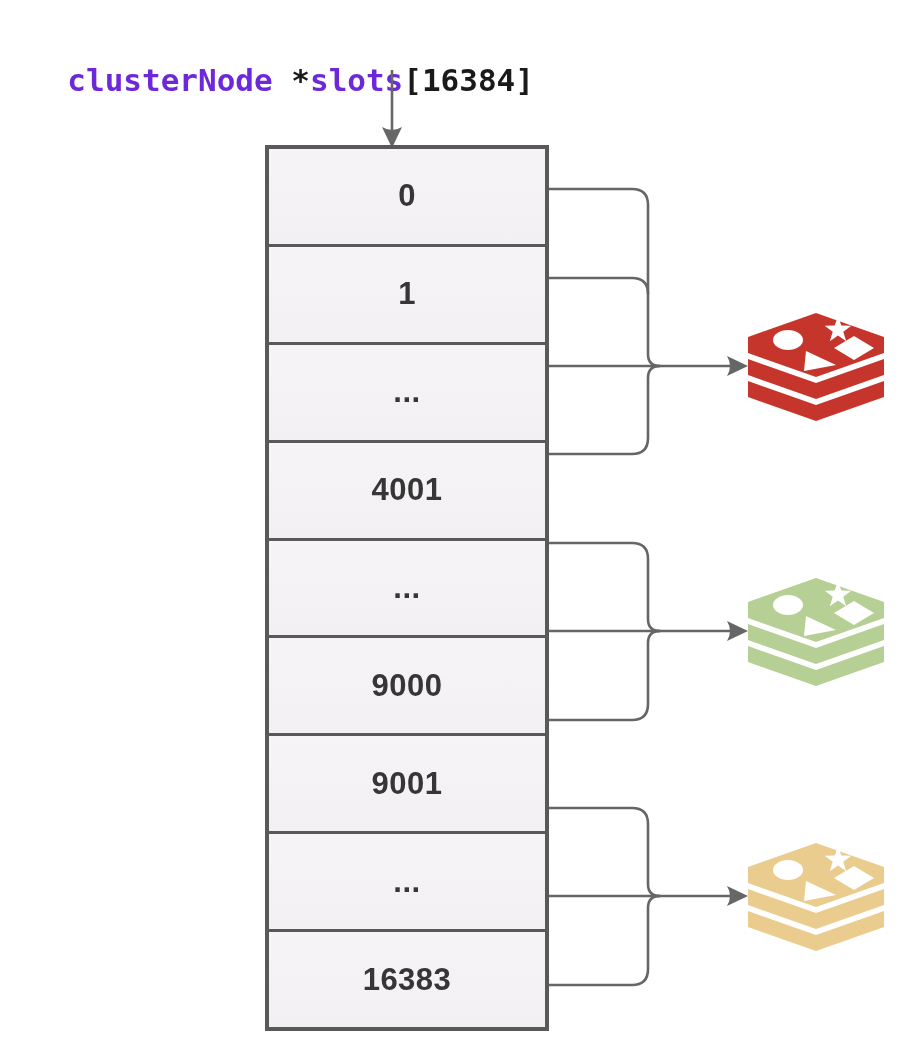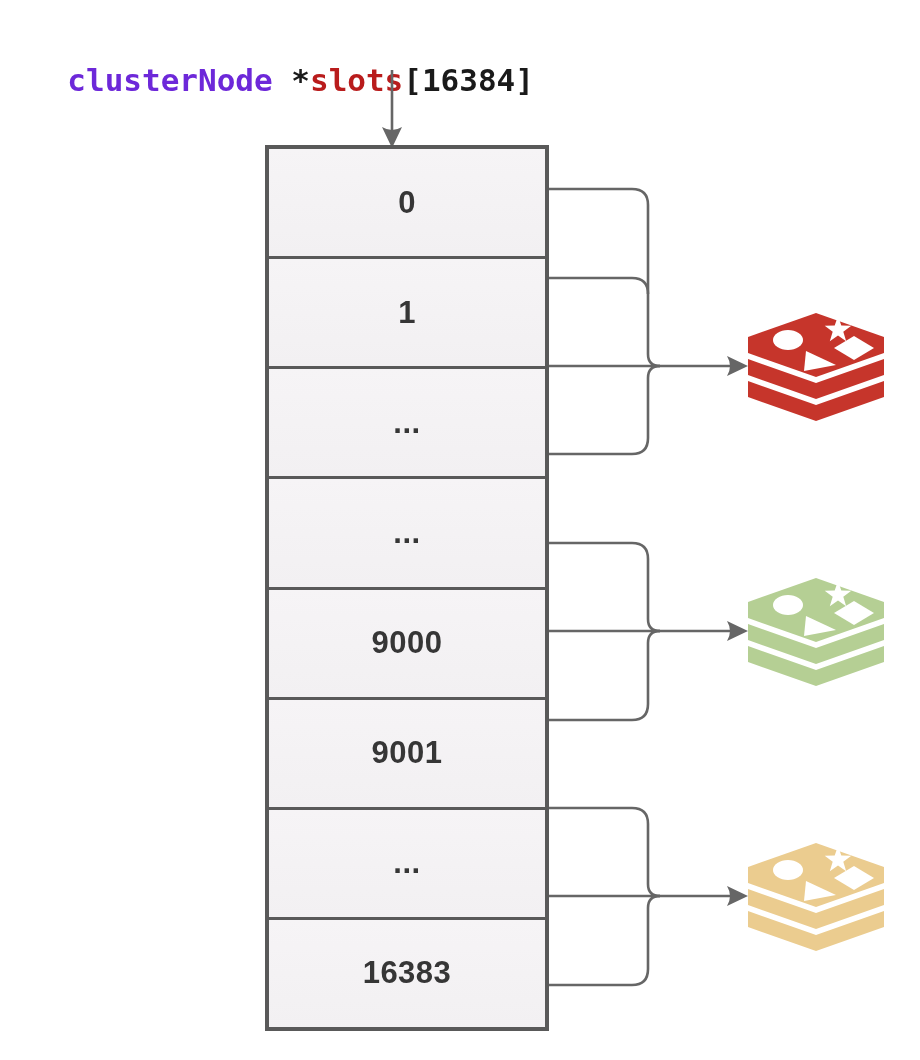--- a/index.html
+++ b/index.html
@@ -63,21 +63,21 @@
     height: 112px;
   }
   .logo-1 { left: 748px; top: 312px; }
   .logo-2 { left: 748px; top: 577px; }
   .logo-3 { left: 748px; top: 842px; }
 </style>
 </head>
 <body>
 
 <div class="title">
-  <span style="color: #6d28d9;">clusterNode </span><span style="color: rgb(26, 26, 26);">*</span><span style="color: #b91c1c;">slots</span><span style="color: rgb(26, 26, 26); margin-top: 44px;">[16384]</span>
+  <span style="color: #6d28d9;">clusterNode </span><span style="color: rgb(26, 26, 26);">*</span><span style="color: #6d28d9;">slots</span><span style="color: rgb(26, 26, 26); margin-top: 44px;">[16384]</span>
 </div>
 
 <svg class="connector-layer" viewBox="0 0 920 1060" xmlns="http://www.w3.org/2000/svg">
   <g fill="none" stroke-width="2.6" stroke="#666666">
 
     <path d="M 392,70 V 132"></path>
 
     <path d="M 549,189 H 632 Q 648,189 648,205 V 354 Q 648,366 660,366"></path>
     <path d="M 549,278 H 632 Q 648,278 648,294"></path>
     <path d="M 549,454 H 632 Q 648,454 648,438 V 378 Q 648,366 660,366"></path>
@@ -96,20 +96,21 @@
     <path d="M 748,366 L 727,356 Q 733,366 727,376 Z"></path>
     <path d="M 748,631 L 727,621 Q 733,631 727,641 Z"></path>
     <path d="M 748,896 L 727,886 Q 733,896 727,906 Z"></path>
   </g>
 </svg>
 
 <div class="array-box">
   <div class="slot-row">0</div>
   <div class="slot-row">1</div>
   <div class="slot-row">...</div>
+  <div class="slot-row">4001</div>
   <div class="slot-row">...</div>
   <div class="slot-row">9000</div>
   <div class="slot-row">9001</div>
   <div class="slot-row">...</div>
   <div class="slot-row">16383</div>
 </div>
 
 <svg class="redis-logo logo-1" viewBox="0 0 136 110" xmlns="http://www.w3.org/2000/svg">
   <g fill="#c6352b">
     <polygon points="0,24 68,0 136,24 136,40 68,64 0,40"></polygon>

